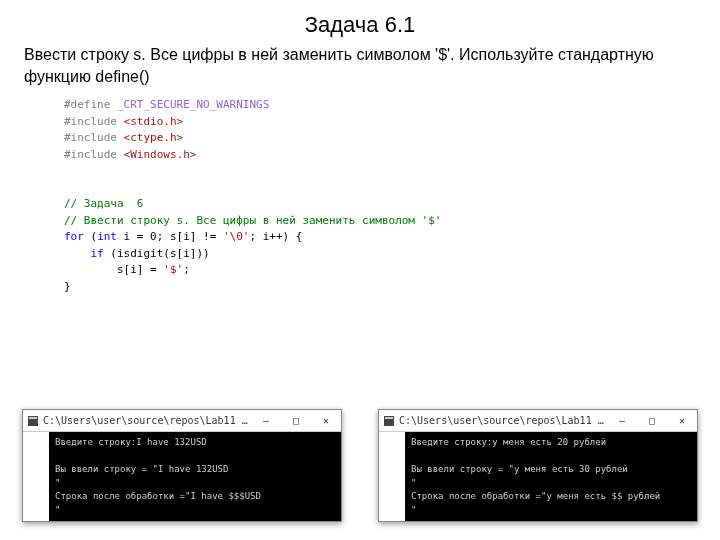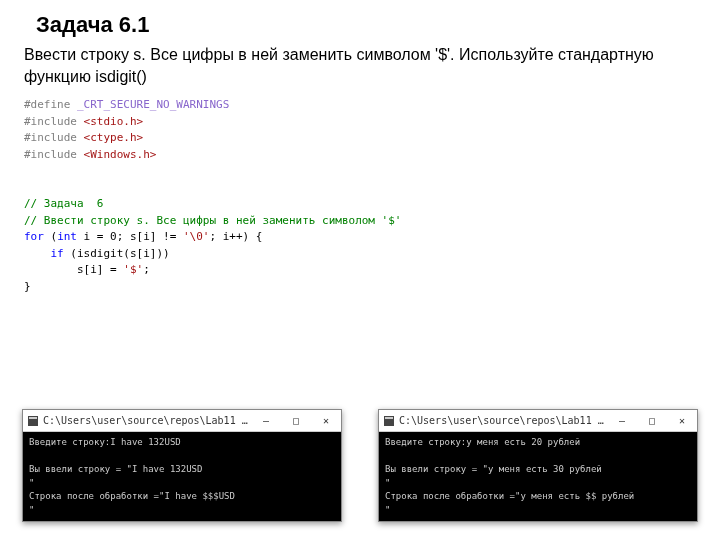--- a/index.html
+++ b/index.html
@@ -6,36 +6,37 @@
   body {
     margin: 0;
     width: 720px;
     height: 540px;
     background: #fff;
     font-family: Arial, sans-serif;
     color: #000;
     position: relative;
   }
   .title {
-    font-weight: bold;
+    text-align: center;
+    font-weight: normal;
     font-size: 22px;
     padding-top: 12px;
-    padding-left: 36px;
   }
   .task-desc {
     font-size: 16px;
     padding: 6px 24px 0 24px;
     line-height: 1.35;
   }
   .code-block {
     font-family: Consolas, monospace;
     font-size: 11px;
     line-height: 1.5;
     padding: 10px 24px 0 24px;
     white-space: pre;
+    margin-left: 40px;
   }
   .kw-gray { color: #808080; }
   .kw-purple { color: #8866cc; }
   .kw-brown { color: #a31515; }
   .kw-blue { color: #0000ff; }
   .kw-green { color: #008000; }
   .consoles {
     position: absolute;
     bottom: 18px;
     left: 0;
@@ -84,28 +85,29 @@
   }
   .win-btn.close { color: #333; }
   .console-body {
     background: #000;
     color: #ccc;
     font-size: 9px;
     line-height: 1.5;
     padding: 4px 6px;
     white-space: pre;
     min-height: 86px;
+    margin-left: 26px;
   }
 </style>
 </head>
 <body>
 
 <div class="title">Задача 6.1</div>
 
-<div class="task-desc">Ввести строку s. Все цифры в ней заменить символом '$'. Используйте стандартную функцию isdigit()</div>
+<div class="task-desc">Ввести строку s. Все цифры в ней заменить символом '$'. Используйте стандартную функцию define()</div>
 
 <div class="code-block"><span class="kw-gray">#define</span> <span class="kw-purple">_CRT_SECURE_NO_WARNINGS</span>
 <span class="kw-gray">#include</span> <span class="kw-brown">&lt;stdio.h&gt;</span>
 <span class="kw-gray">#include</span> <span class="kw-brown">&lt;ctype.h&gt;</span>
 <span class="kw-gray">#include</span> <span class="kw-brown">&lt;Windows.h&gt;</span>
 
 
 <span class="kw-green">// Задача  6</span>
 <span class="kw-green">// Ввести строку s. Все цифры в ней заменить символом '$'</span>
 <span class="kw-blue">for</span> (<span class="kw-blue">int</span><span> i = 0; s[i] != </span><span class="kw-brown">'\0'</span><span>; i++) {</span>

